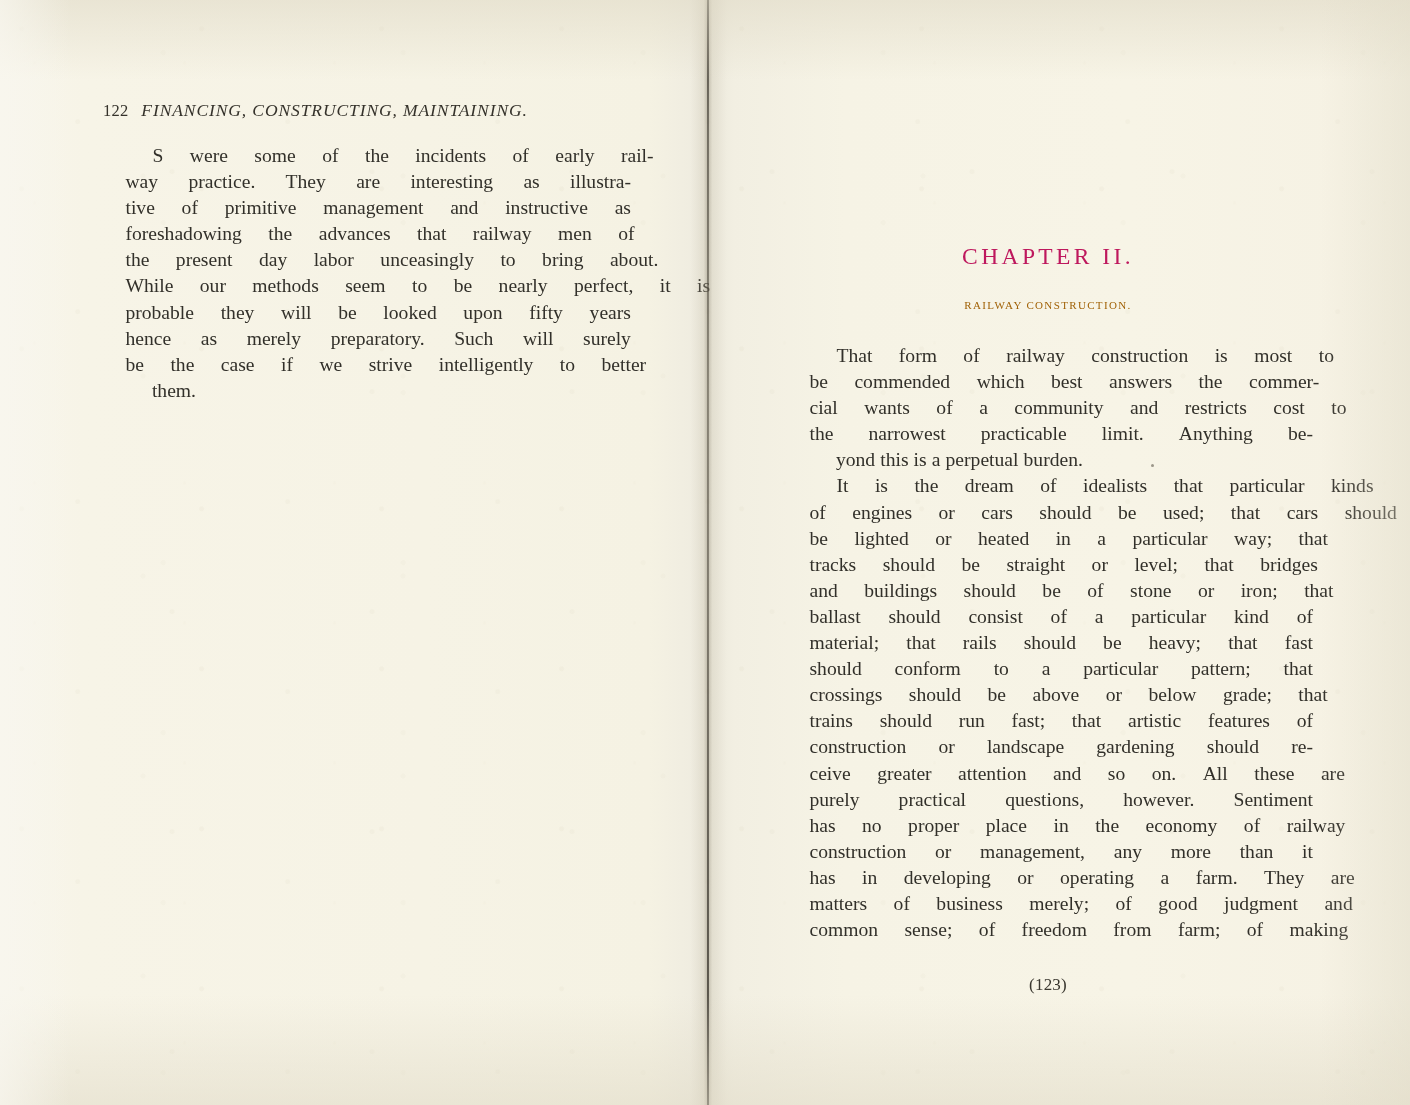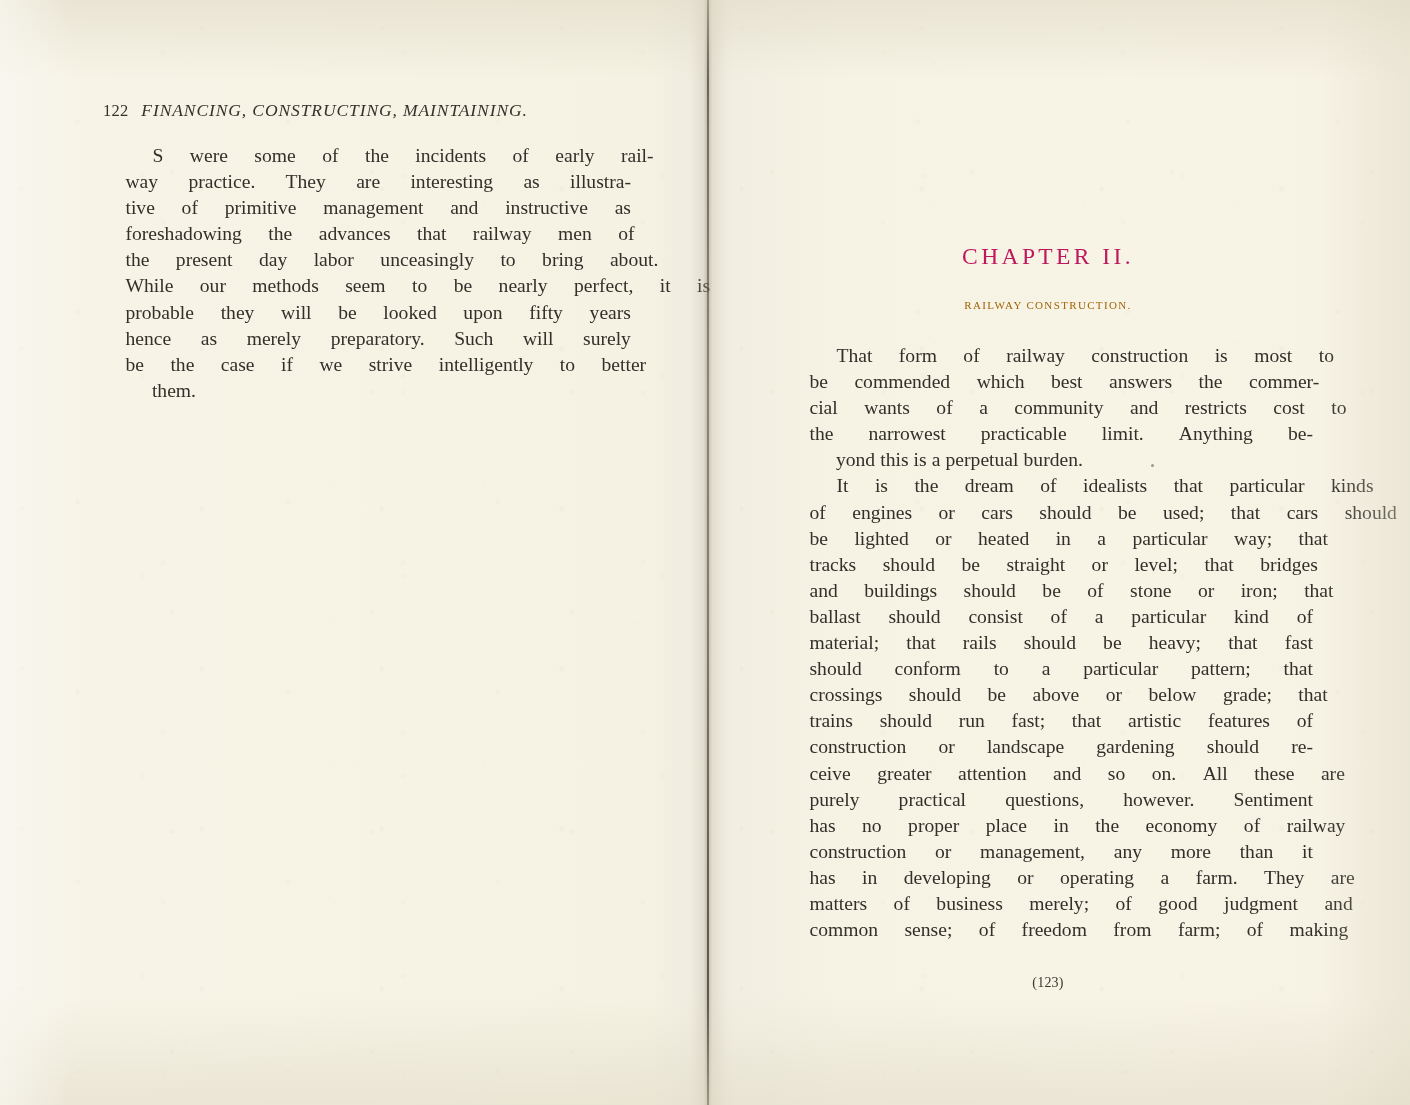--- a/index.html
+++ b/index.html
@@ -187,21 +187,21 @@
     letter-spacing: 1.35px;
     color: #a16207;
   }
 
   .folio-bottom {
     position: absolute;
     left: 783px;
     top: 975px;
     width: 530px;
     text-align: center;
-    font-size: 14px;
+    font-size: 17px;
     letter-spacing: .2px;
     color: #3a372f;
   }
 
   
   .speck {
     position: absolute;
     left: 1151px;
     top: 464px;
     width: 3px;

